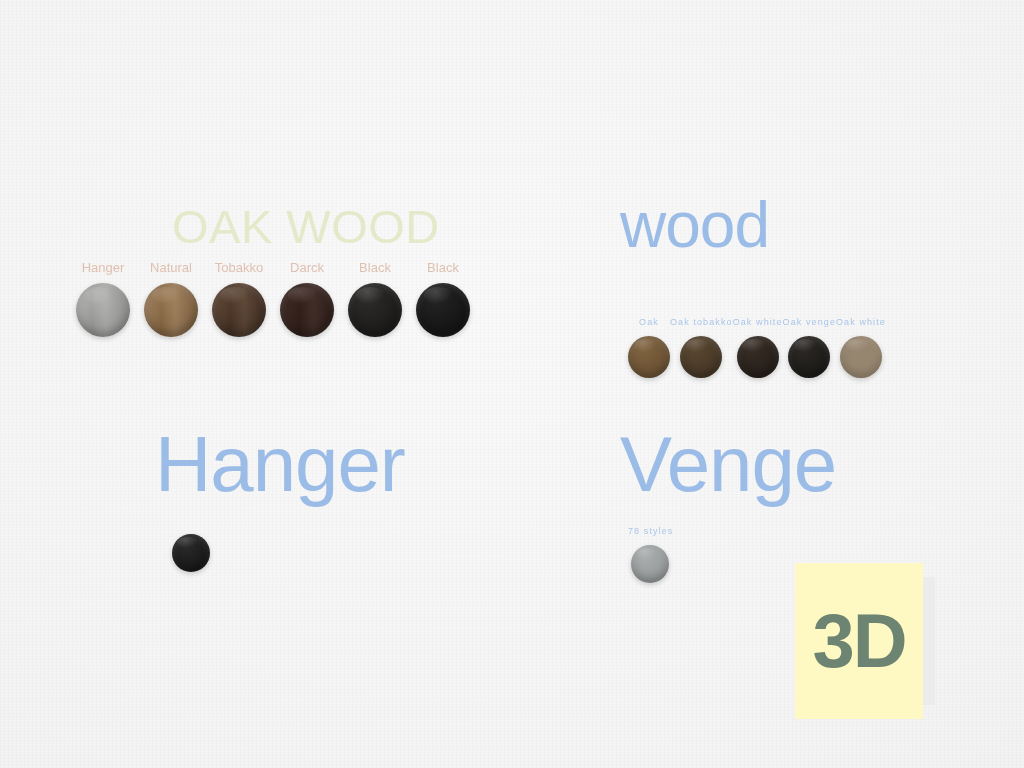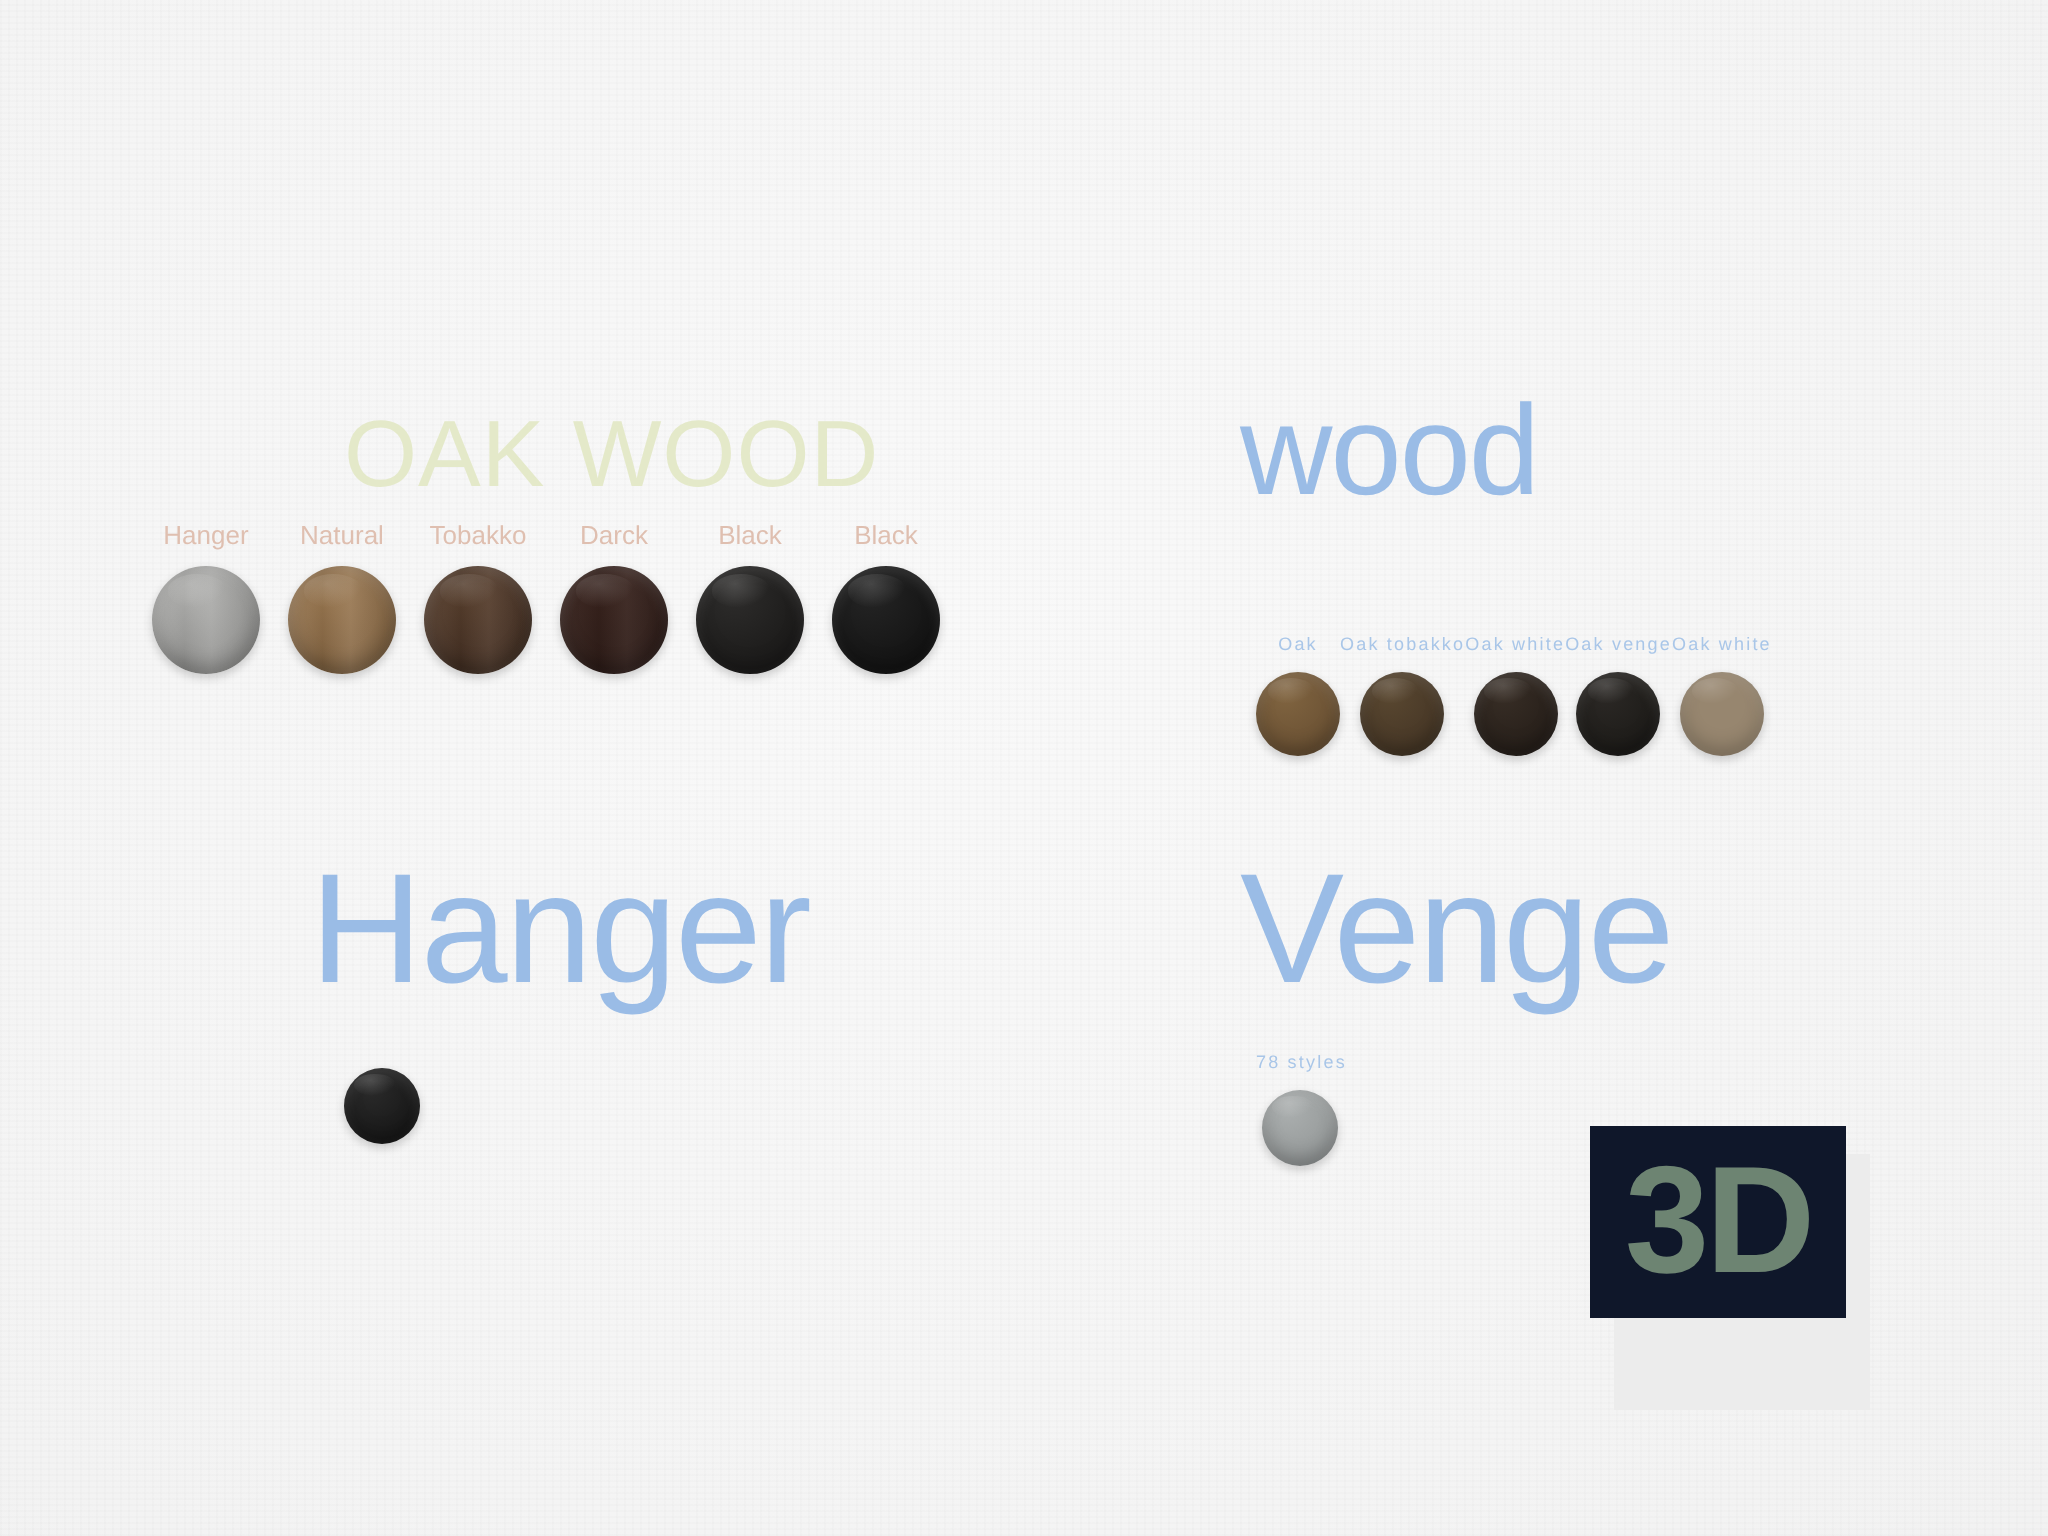--- a/index.html
+++ b/index.html
@@ -121,22 +121,22 @@
   }
   .logo-back {
     position:absolute;
     left:12px; top:14px;
     width:128px; height:128px;
     background:#ececec;
   }
   .logo-front {
     position:absolute;
     left:0; top:0;
-    width:128px; height:96px;
-    background:#0f172a;
+    width:128px; height:156px;
+    background:#fef9c3;
     display:flex;
     align-items:center;
     justify-content:center;
   }
   .logo-text {
     font-size:76px;
     font-weight:bold;
     color:#6d8472;
     letter-spacing:-2px;
     line-height:1;

